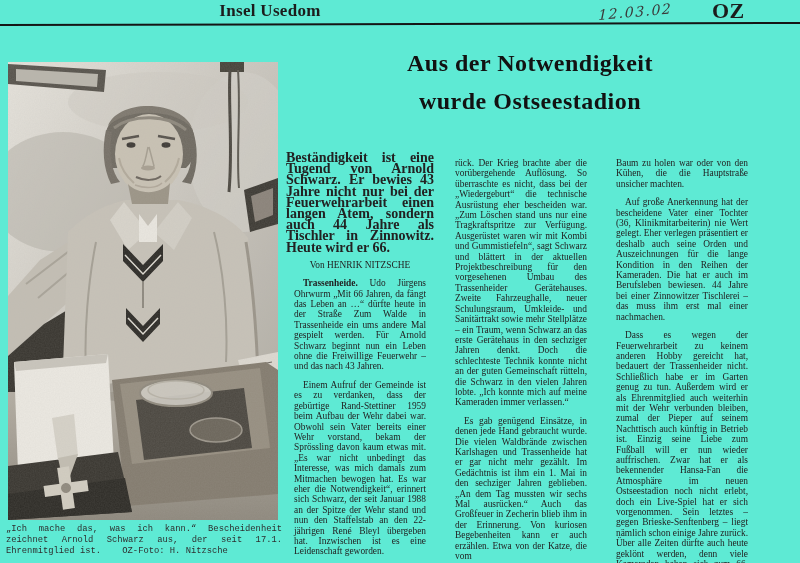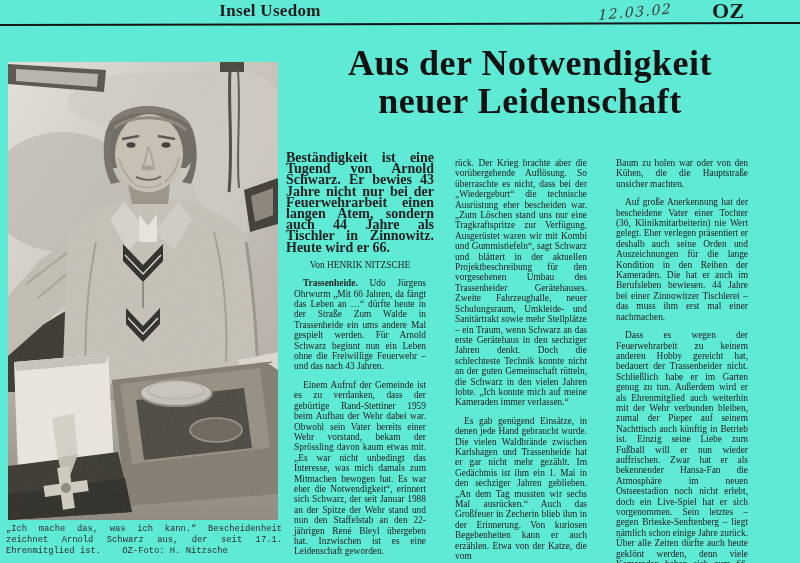--- a/index.html
+++ b/index.html
@@ -33,21 +33,21 @@
   .photo svg { display:block; }
   .caption {
     position:absolute; left:6px; top:524px; width:276px;
     font-family:Liberation Mono, monospace; font-size:8.8px;
     line-height:10.8px; color:#2e2e2e; text-align:justify;
   }
   .caption .credit { display:inline-block; padding-left:16px; white-space:nowrap; }
   
   .headline {
     position:absolute; left:288px; top:44px; width:484px; margin:0;
-    text-align:center; font-size:36px; line-height:38px;
+    text-align:center; font-size:24px; line-height:38px;
     font-weight:bold; letter-spacing:0.5px; color:#121212;
   }
   .hl-line { display:block; }
   .subheadline {
     position:absolute; left:288px; top:124px; width:484px; margin:0;
     text-align:center; font-size:15.5px; font-weight:bold; color:#171717;
   }
   
   .columns {
     position:absolute; left:286px; top:150px; width:472px; height:413px;
@@ -181,21 +181,21 @@
     </svg>
   </figure>
 
   <div class="caption">
     <span>„Ich mache das, was ich kann.“ Bescheidenheit zeichnet Arnold Schwarz aus, der seit 17.1. Ehrenmitglied ist.</span>
     <span class="credit">OZ-Foto: H. Nitzsche</span>
   </div>
 
   <h1 class="headline">
     <span class="hl-line">Aus der Notwendigkeit</span>
-    <span class="hl-line">neuer Leidenschaft</span>
+    <span class="hl-line">wurde Ostseestadion</span>
   </h1>
 
   <div class="columns">
     <div class="col">
       <p class="lead">Beständigkeit ist eine Tugend von Arnold Schwarz. Er bewies 43 Jahre nicht nur bei der Feuerwehrarbeit einen langen Atem, sondern auch 44 Jahre als Tischler in Zinnowitz. Heute wird er 66.</p>
       <p class="byline">Von HENRIK NITZSCHE</p>
       <p class="body-p"><b class="dateline">Trassenheide.</b> <span>Udo Jürgens Ohrwurm „Mit 66 Jahren, da fängt das Leben an …“ dürfte heute in der Straße Zum Walde in Trassenheide ein ums andere Mal gespielt werden. Für Arnold Schwarz beginnt nun ein Leben ohne die Freiwillige Feuerwehr – und das nach 43 Jahren.</span></p>
       <div>
           <p class="body-p">Einem Aufruf der Gemeinde ist es zu verdanken, dass der gebürtige Rand-Stettiner 1959 beim Aufbau der Wehr dabei war. Obwohl sein Vater bereits einer Wehr vorstand, bekam der Sprössling davon kaum etwas mit. „Es war nicht unbedingt das Interesse, was mich damals zum Mitmachen bewogen hat. Es war eher die Notwendigkeit“, erinnert sich Schwarz, der seit Januar 1988 an der Spitze der Wehr stand und nun den Staffelstab an den 22-jährigen René Bleyl übergeben hat. Inzwischen ist es eine Leidenschaft geworden.</p>
           <p class="body-p">Die Anfänge der Trassenheider Wehr reichen bis 1924 zu-</p>

